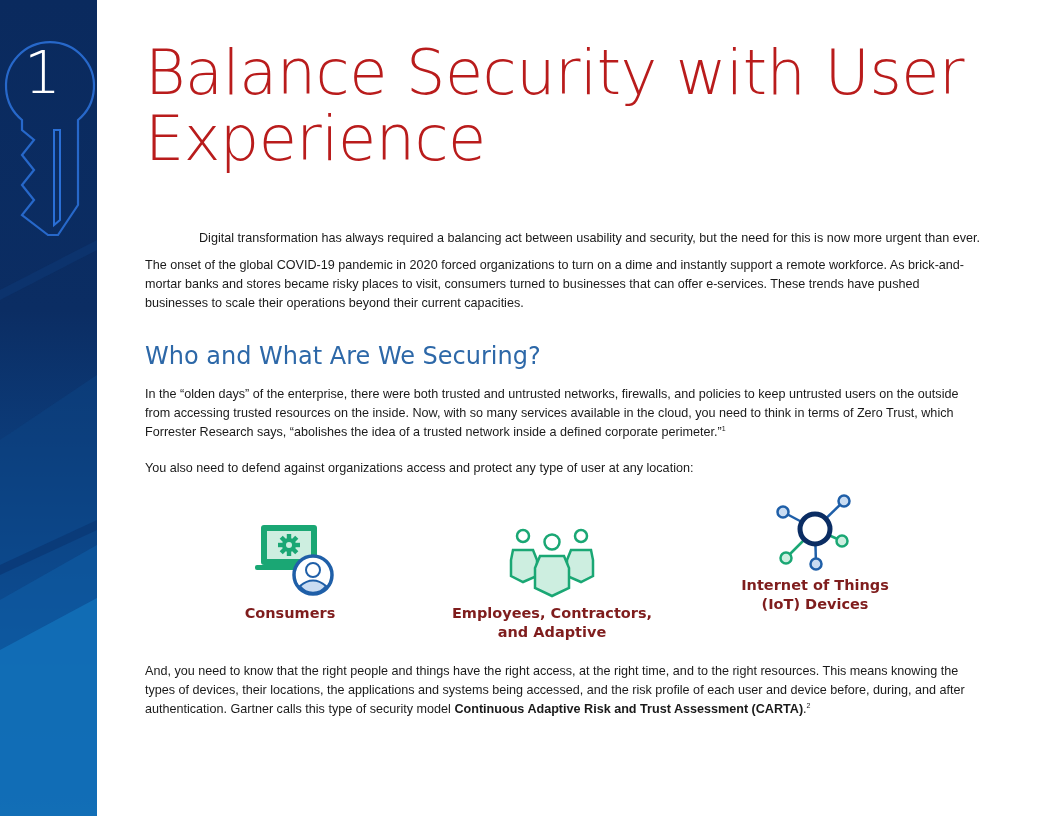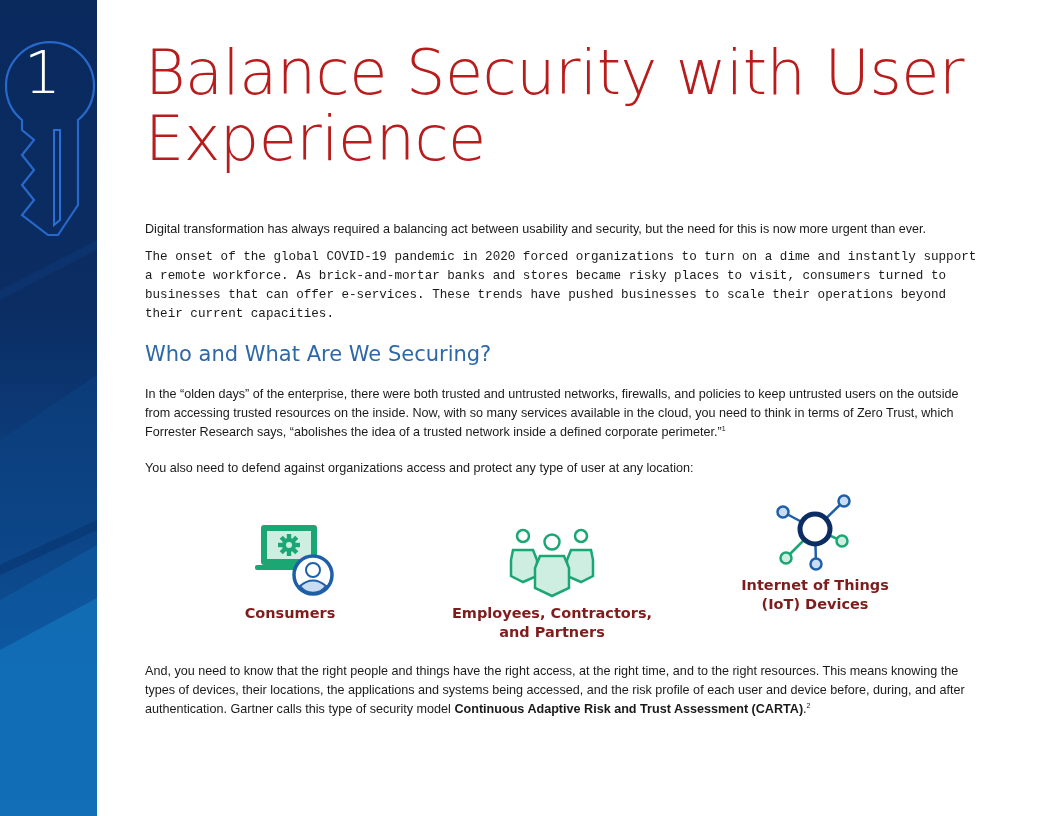--- a/index.html
+++ b/index.html
@@ -26,21 +26,21 @@
       font-family: "DejaVu Sans", sans-serif; font-weight: 300;
       font-size: 62px; line-height: 66px; color: #b91c1c; letter-spacing: -0.5px;
     }
     .para {
       position: absolute; left: 145px; width: 835px;
       font-family: "Liberation Sans", sans-serif;
       font-size: 12.6px; line-height: 19px; color: #1a1a1a;
     }
     .subhead {
       position: absolute; left: 145px; top: 342px;
-      font-family: "DejaVu Sans", sans-serif; font-size: 21px; color: #2d68a8;
+      font-family: "DejaVu Sans", sans-serif; font-size: 24px; color: #2d68a8;
     }
     .icon-col { position: absolute; text-align: center; }
     .icon-col .label {
       font-family: "DejaVu Sans", sans-serif; font-weight: bold;
       font-size: 14.5px; line-height: 19px; color: #7f1d1d; white-space: pre-line;
     }
     sup { font-size: 7px; vertical-align: super; line-height: 0; }
     b { font-weight: bold; text-align: center; }
   </style>
 </head>
@@ -56,22 +56,22 @@
   </svg>
   <svg class="key" width="97" height="220" viewBox="0 0 97 220">
     <path d="M 22 90 A 44 44 0 1 1 78 90 L 78 175 L 58 205 L 48 205 L 22 185 L 34 170 L 22 155 L 34 140 L 22 125 L 34 110 L 22 100 Z" fill="none" stroke="#2a6fd6" stroke-width="2.2" opacity="0.9"></path>
     <path d="M 54 100 L 60 100 L 60 190 L 54 195 Z" fill="none" stroke="#2a6fd6" stroke-width="2"></path>
   </svg>
   <div class="chapter-num">1</div>
 </div>
 
 <div class="title">Balance Security with User Experience</div>
 
-<div class="para" style="top:220px;">Digital transformation has always required a balancing act between usability and security, but the need for this is now more urgent than ever.</div>
-<div class="para" style="top:248px;font-family:Liberation Mono, monospace;">The onset of the global COVID-19 pandemic in 2020 forced organizations to turn on a dime and instantly support a remote workforce. As brick-and-mortar banks and stores became risky places to visit, consumers turned to businesses that can offer e-services. These trends have pushed businesses to scale their operations beyond their current capacities.</div>
+<div class="para" style="top:229px;text-align:right;">Digital transformation has always required a balancing act between usability and security, but the need for this is now more urgent than ever.</div>
+<div class="para" style="top:256px;">The onset of the global COVID-19 pandemic in 2020 forced organizations to turn on a dime and instantly support a remote workforce. As brick-and-mortar banks and stores became risky places to visit, consumers turned to businesses that can offer e-services. These trends have pushed businesses to scale their operations beyond their current capacities.</div>
 
 <div class="subhead">Who and What Are We Securing?</div>
 
 <div class="para" style="top:385px;"><span>In the “olden days” of the enterprise, there were both trusted and untrusted networks, firewalls, and policies to keep untrusted users on the outside from accessing trusted resources on the inside. Now, with so many services available in the cloud, you need to think in terms of Zero Trust, which Forrester Research says, “abolishes the idea of a trusted network inside a defined corporate perimeter.”</span><sup>1</sup></div>
 
 <div class="para" style="top:459px;">You also need to defend against organizations access and protect any type of user at any location:</div>
 
 <div class="icon-col" style="left:200px; top:520px; width:180px;">
   <svg width="90" height="80" viewBox="0 0 90 80">
     <rect x="16" y="5" width="56" height="40" rx="3" fill="#1aa774"></rect>
@@ -97,21 +97,21 @@
     <g stroke="#1aa774" stroke-width="2.5" fill="#cdeee0">
       <circle cx="16" cy="10" r="6" fill="#ffffff"></circle>
       <circle cx="74" cy="10" r="6" fill="#ffffff"></circle>
       <polygon points="6,24 26,24 30,34 30,50 16,56 4,50 4,34"></polygon>
       <polygon points="64,24 84,24 86,34 86,50 74,56 60,50 60,34"></polygon>
       <circle cx="45" cy="16" r="7.5" fill="#ffffff"></circle>
       <polygon points="33,30 57,30 62,42 62,62 45,70 28,62 28,42"></polygon>
     </g>
   </svg>
   <div class="label">Employees, Contractors,
-and Partners</div>
+and Adaptive</div>
 </div>
 
 <div class="icon-col" style="left:725px; top:492px; width:180px;">
   <svg width="90" height="80" viewBox="0 0 90 80">
     <g stroke-width="2.5">
       <line x1="45" y1="37" x2="13" y2="20" stroke="#1f5fa8"></line>
       <line x1="45" y1="37" x2="74" y2="9" stroke="#1f5fa8"></line>
       <line x1="45" y1="37" x2="72" y2="49" stroke="#1aa774"></line>
       <line x1="45" y1="37" x2="16" y2="66" stroke="#1aa774"></line>
       <line x1="45" y1="37" x2="46" y2="72" stroke="#1f5fa8"></line>

